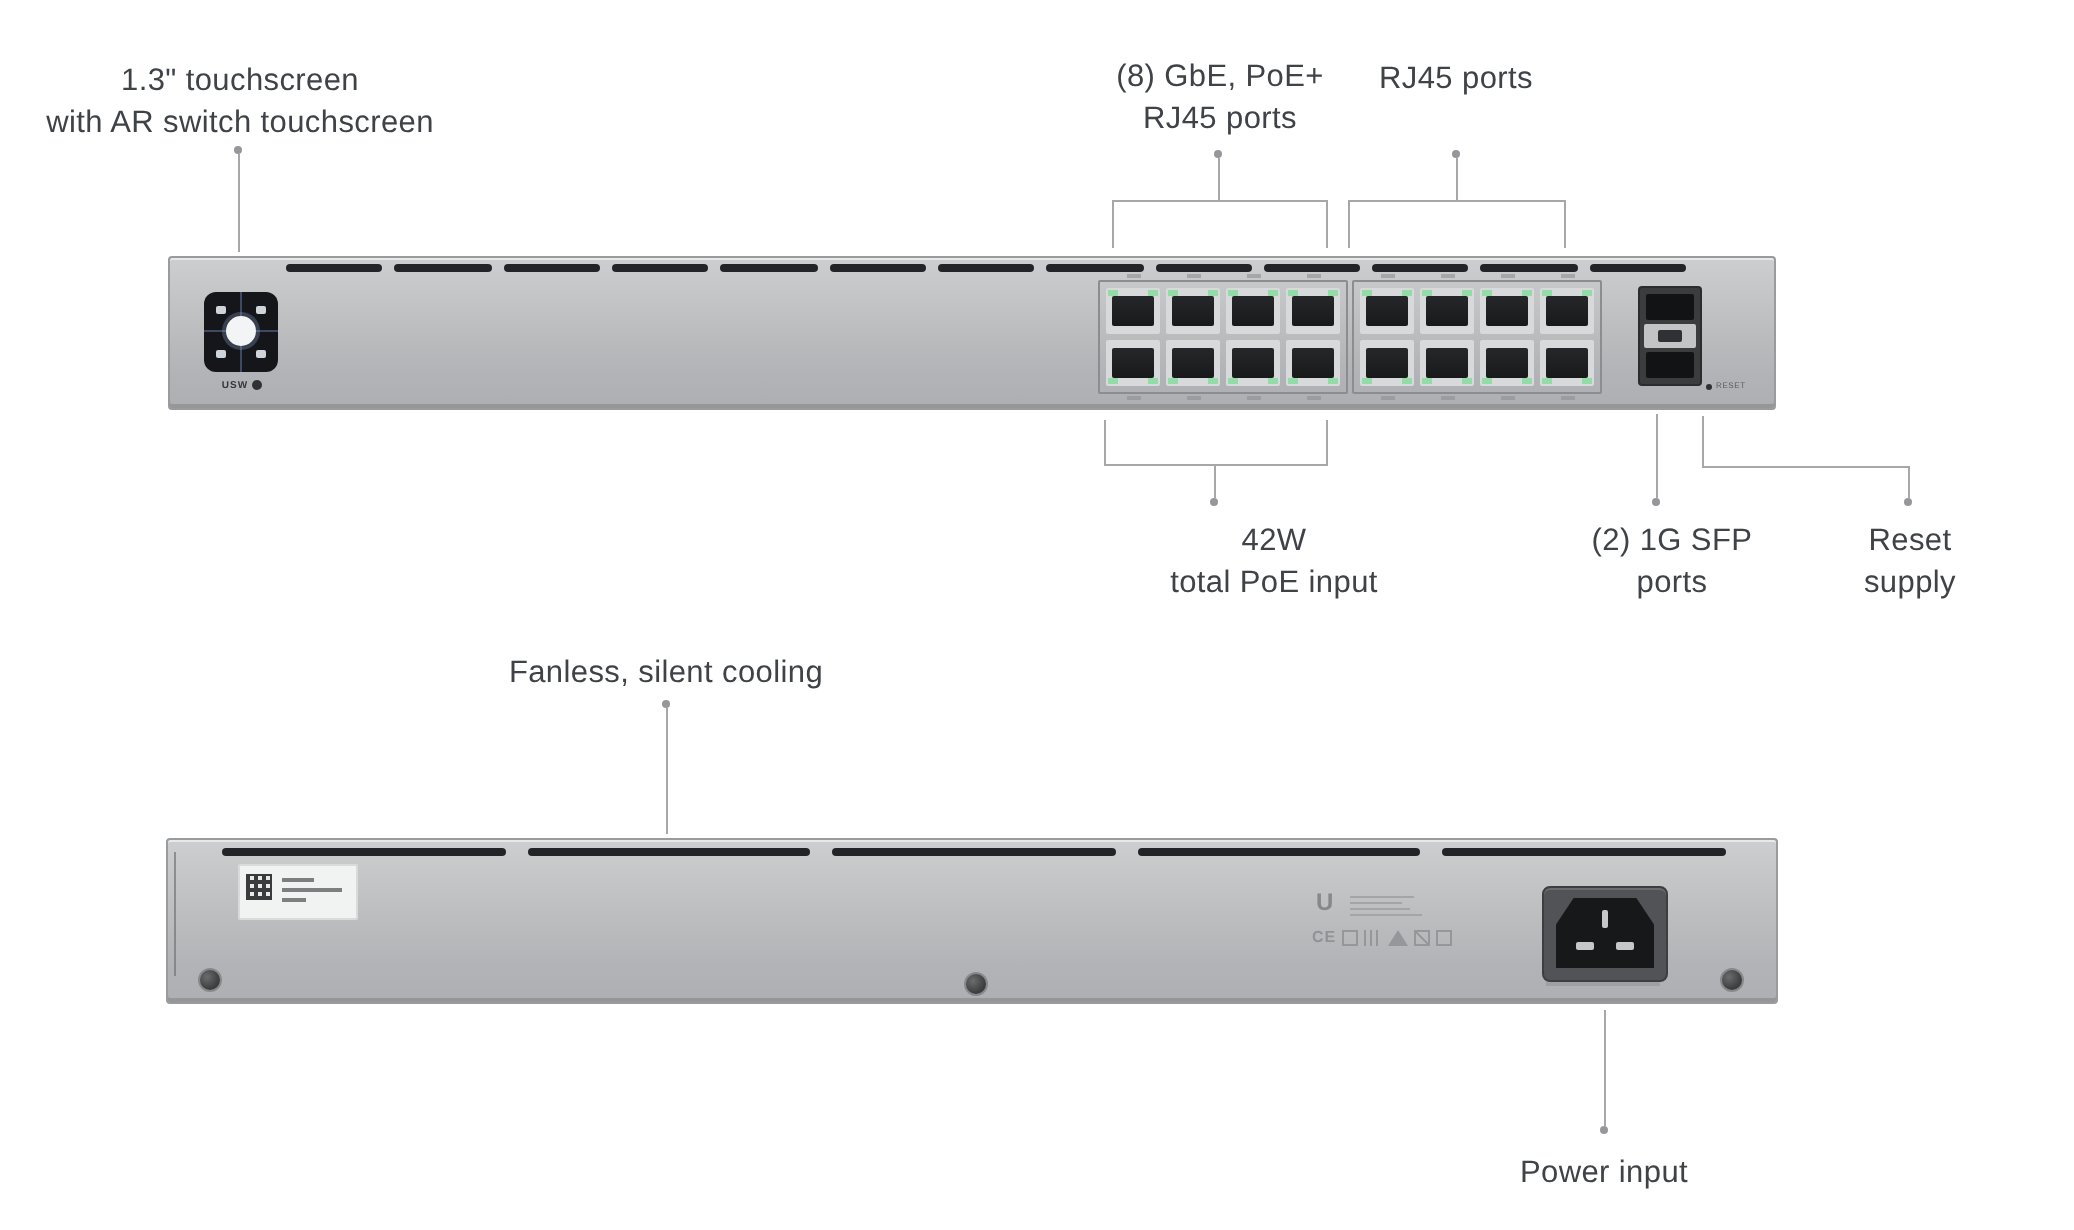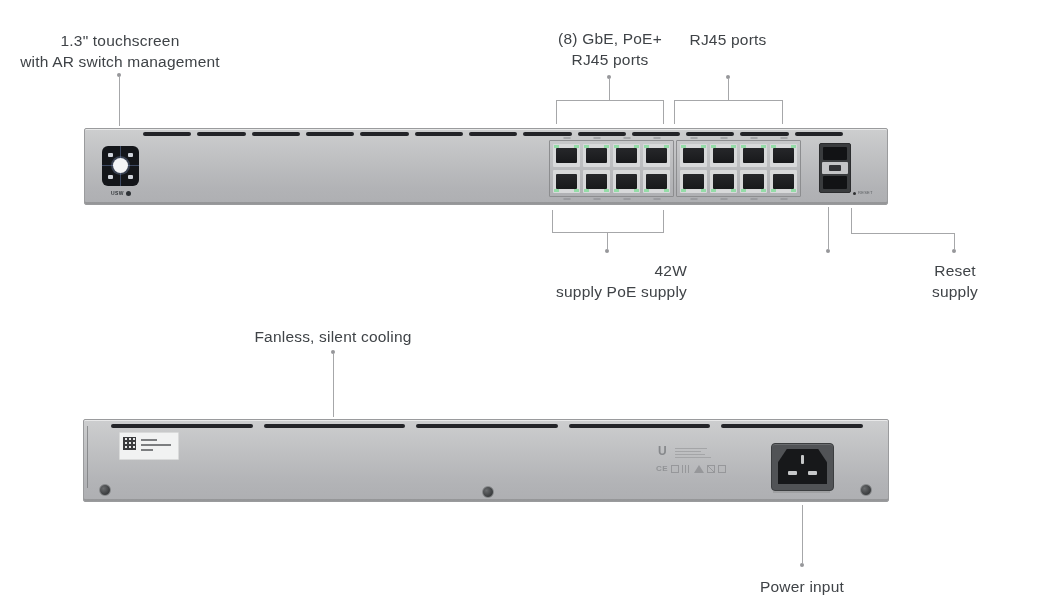--- a/index.html
+++ b/index.html
@@ -76,32 +76,36 @@
   .screw{position:absolute;width:10px;height:10px;border-radius:50%;border:1px solid #87898b;
          background:radial-gradient(circle at 35% 35%, #6a6c6e, #3c3e40 65%);}
 </style>
 </head>
 <body>
 
 <div class="stage">
 
   <div class="callout" style="left:0px;top:30px;width:240px;">
     <div>1.3" touchscreen</div>
-    <div>with AR switch management</div>
+    <div>with AR switch touchscreen</div>
   </div>
   <div class="callout" style="left:530px;top:28px;width:160px;">
     <div>(8) GbE, PoE+</div>
     <div>RJ45 ports</div>
   </div>
   <div class="callout" style="left:650px;top:29px;width:156px;">
     <div>RJ45 ports</div>
   </div>
-  <div class="callout" style="left:527px;top:260px;width:160px;text-align:right;">
+  <div class="callout" style="left:557px;top:260px;width:160px;">
     <div>42W</div>
-    <div>supply PoE supply</div>
+    <div>total PoE input</div>
+  </div>
+  <div class="callout" style="left:756px;top:260px;width:160px;">
+    <div>(2) 1G SFP</div>
+    <div>ports</div>
   </div>
   <div class="callout" style="left:875px;top:260px;width:160px;">
     <div>Reset</div>
     <div>supply</div>
   </div>
   <div class="callout" style="left:233px;top:326px;width:200px;">
     <div>Fanless, silent cooling</div>
   </div>
   <div class="callout" style="left:722px;top:576px;width:160px;">
     <div>Power input</div>

